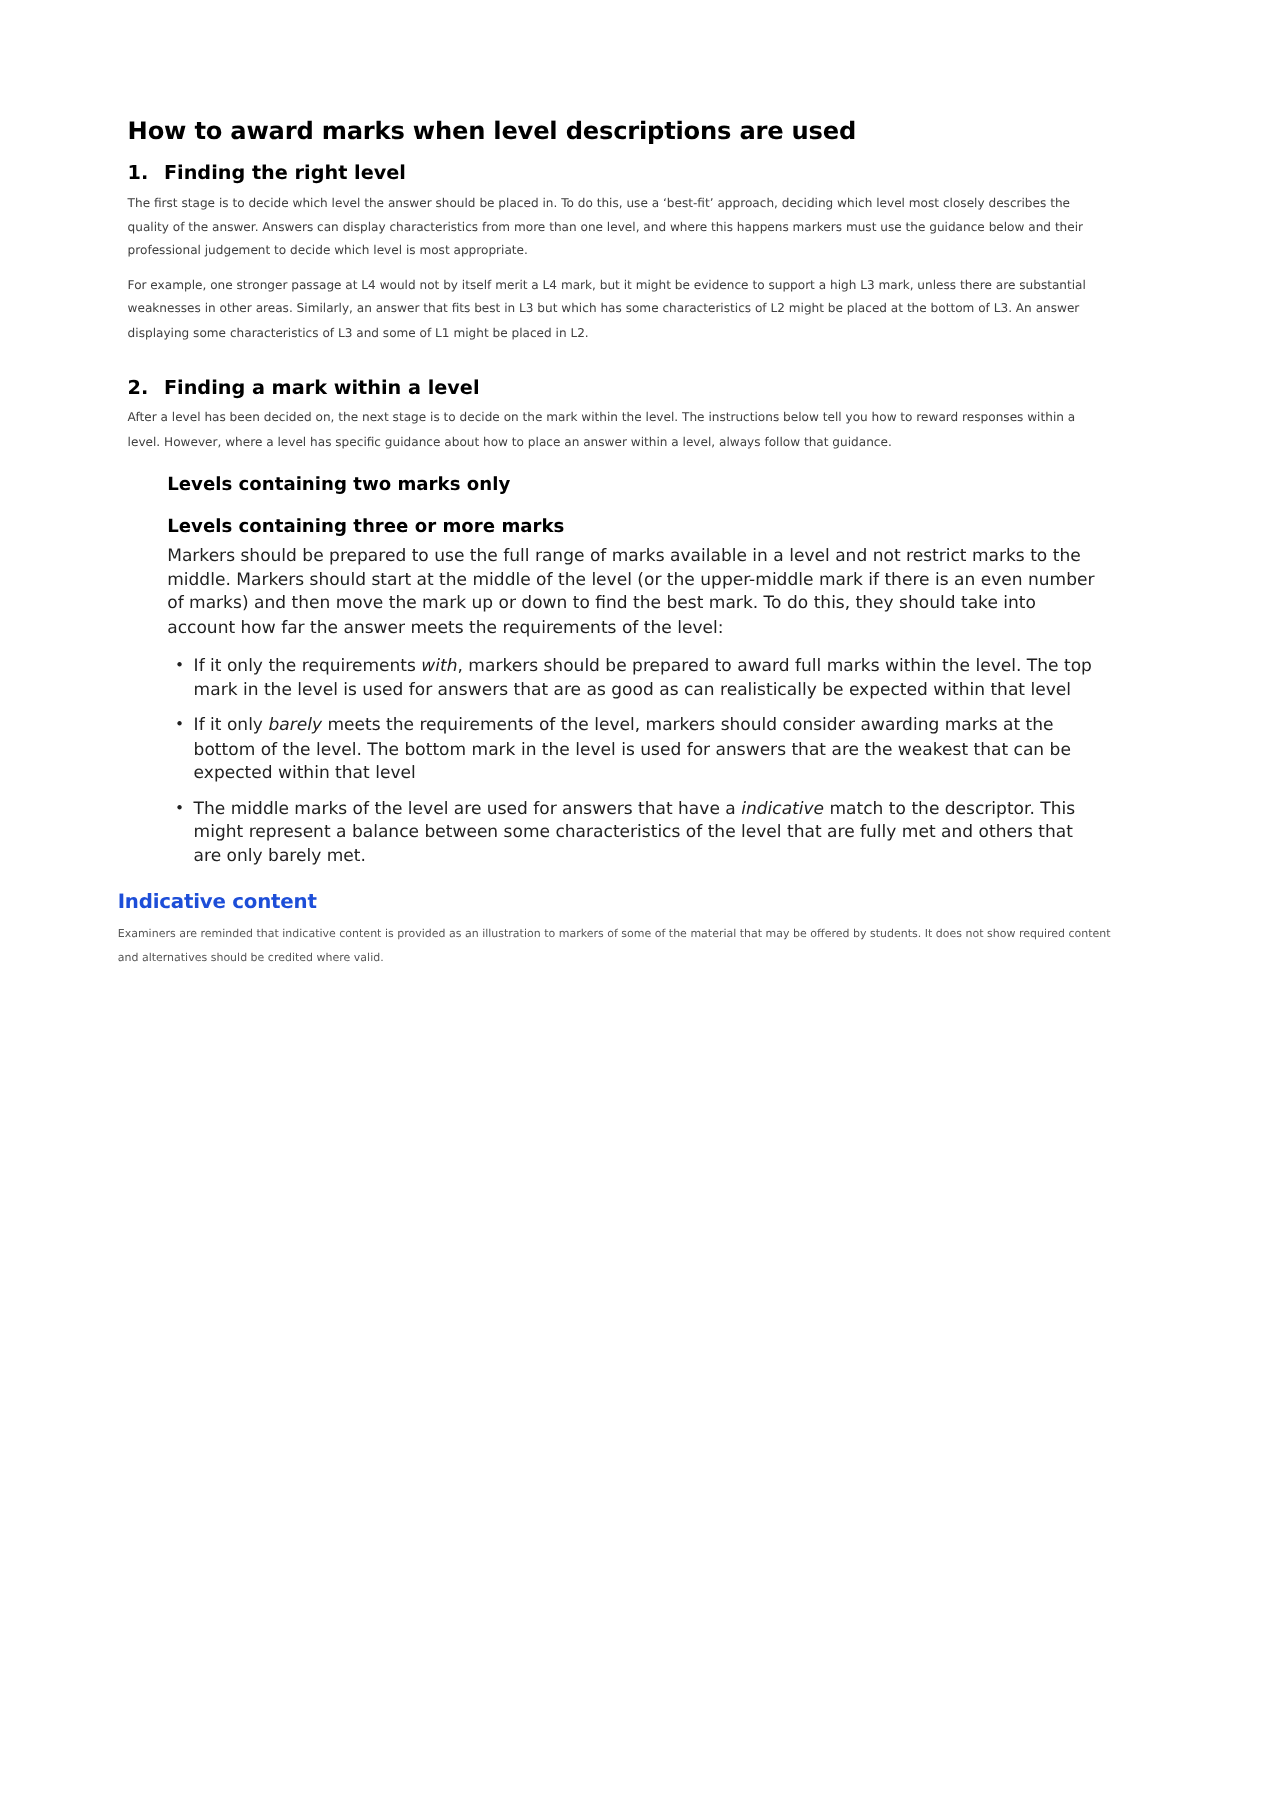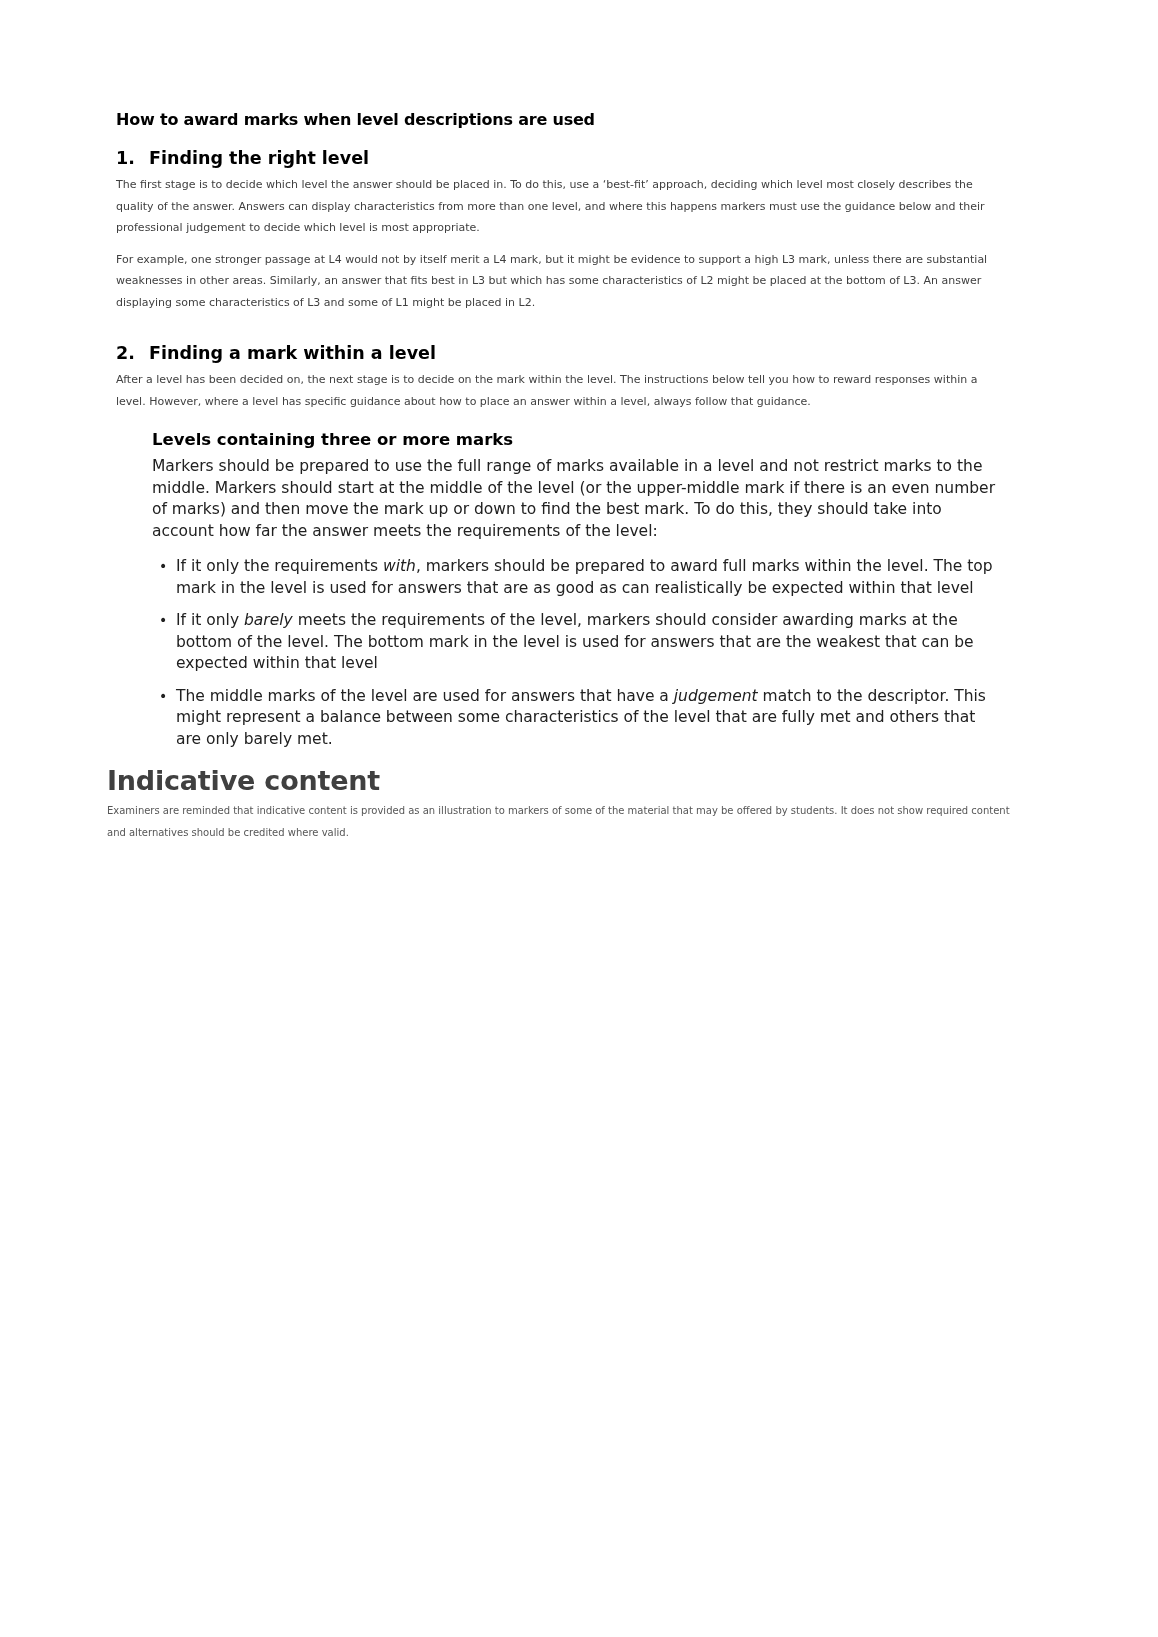--- a/index.html
+++ b/index.html
@@ -12,21 +12,21 @@
     width: 1158px;
     height: 1637px;
     box-sizing: border-box;
     background: #ffffff;
     padding: 106px 52px 0 116px;
     font-family: "DejaVu Sans", "Liberation Sans", sans-serif;
     color: #212121;
     overflow: hidden;
   }
   .doc-title {
-    font-size: 16px;
+    font-size: 22px;
     line-height: 28px;
     font-weight: bold;
     color: #000000;
     margin: 0 0 13px 0;
     letter-spacing: -0.2px;
   }
   .num-heading {
     display: flex;
     align-items: baseline;
     font-size: 17.5px;
@@ -89,24 +89,24 @@
   .bullet-body {
     flex: 1 1 auto;
   }
   .italic {
     font-style: italic;
   }
   .indicative {
     margin: 16px 0 0 -9px;
   }
   .ind-heading {
-    font-size: 27px;
+    font-size: 18px;
     line-height: 30px;
     font-weight: bold;
-    color: #404040;
+    color: #1d4ed8;
     margin: 0 0 4px 0;
     letter-spacing: -0.2px;
   }
   .ind-body {
     font-size: 10px;
     line-height: 21.5px;
     color: #565656;
     width: 906px;
     margin: 0;
   }
@@ -128,39 +128,40 @@
   </div>
 
   <div class="section-2">
     <h2 class="num-heading">
       <span class="h-num">2.</span>
       <span>Finding a mark within a level</span>
     </h2>
     <p class="body-text">After a level has been decided on, the next stage is to decide on the mark within the level. The instructions below tell you how to reward responses within a level. However, where a level has specific guidance about how to place an answer within a level, always follow that guidance.</p>
 
     <div class="subsection">
+      <h3 class="sub-heading">Levels containing two marks only</h3>
     </div>
 
     <div class="subsection">
       <h3 class="sub-heading">Levels containing three or more marks</h3>
       <p class="sub-body">Markers should be prepared to use the full range of marks available in a level and not restrict marks to the middle. Markers should start at the middle of the level (or the upper-middle mark if there is an even number of marks) and then move the mark up or down to find the best mark. To do this, they should take into account how far the answer meets the requirements of the level:</p>
     </div>
 
     <ul class="bullets">
       <li>
         <span class="bullet-marker">•</span>
         <span class="bullet-body"><span>If it only the requirements </span><span class="italic">with</span><span>, markers should be prepared to award full marks within the level. The top mark in the level is used for answers that are as good as can realistically be expected within that level</span></span>
       </li>
       <li>
         <span class="bullet-marker">•</span>
         <span class="bullet-body"><span>If it only </span><span class="italic">barely</span><span> meets the requirements of the level, markers should consider awarding marks at the bottom of the level. The bottom mark in the level is used for answers that are the weakest that can be expected within that level</span></span>
       </li>
       <li>
         <span class="bullet-marker">•</span>
-        <span class="bullet-body"><span>The middle marks of the level are used for answers that have a </span><span class="italic">judgement</span><span> match to the descriptor. This might represent a balance between some characteristics of the level that are fully met and others that are only barely met.</span></span>
+        <span class="bullet-body"><span>The middle marks of the level are used for answers that have a </span><span class="italic">indicative</span><span> match to the descriptor. This might represent a balance between some characteristics of the level that are fully met and others that are only barely met.</span></span>
       </li>
     </ul>
   </div>
 
   <div class="indicative">
     <h1 class="ind-heading">Indicative content</h1>
     <p class="ind-body">Examiners are reminded that indicative content is provided as an illustration to markers of some of the material that may be offered by students. It does not show required content and alternatives should be credited where valid.</p>
   </div>
 
 </div>

